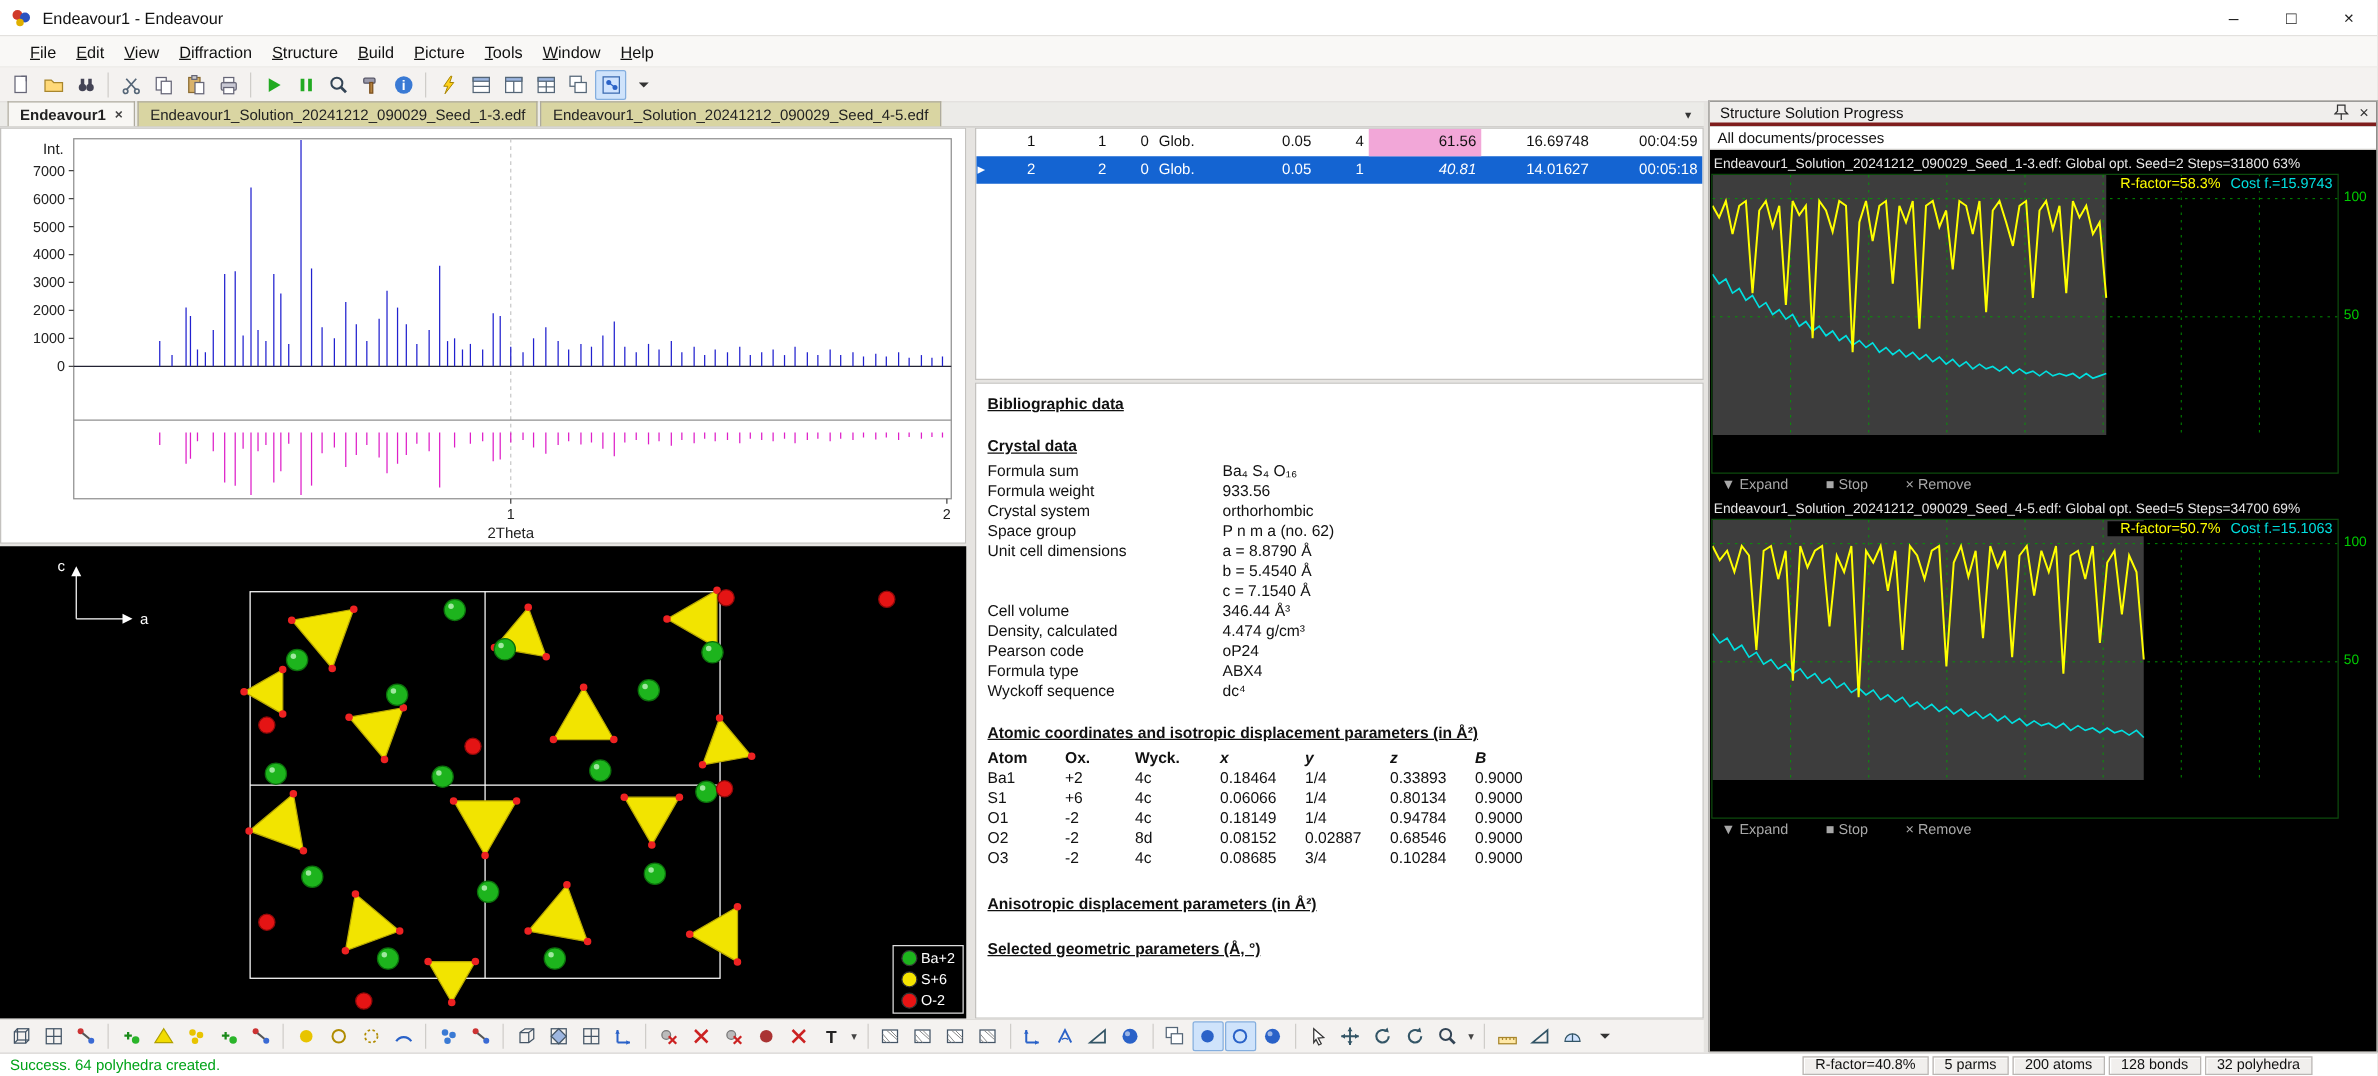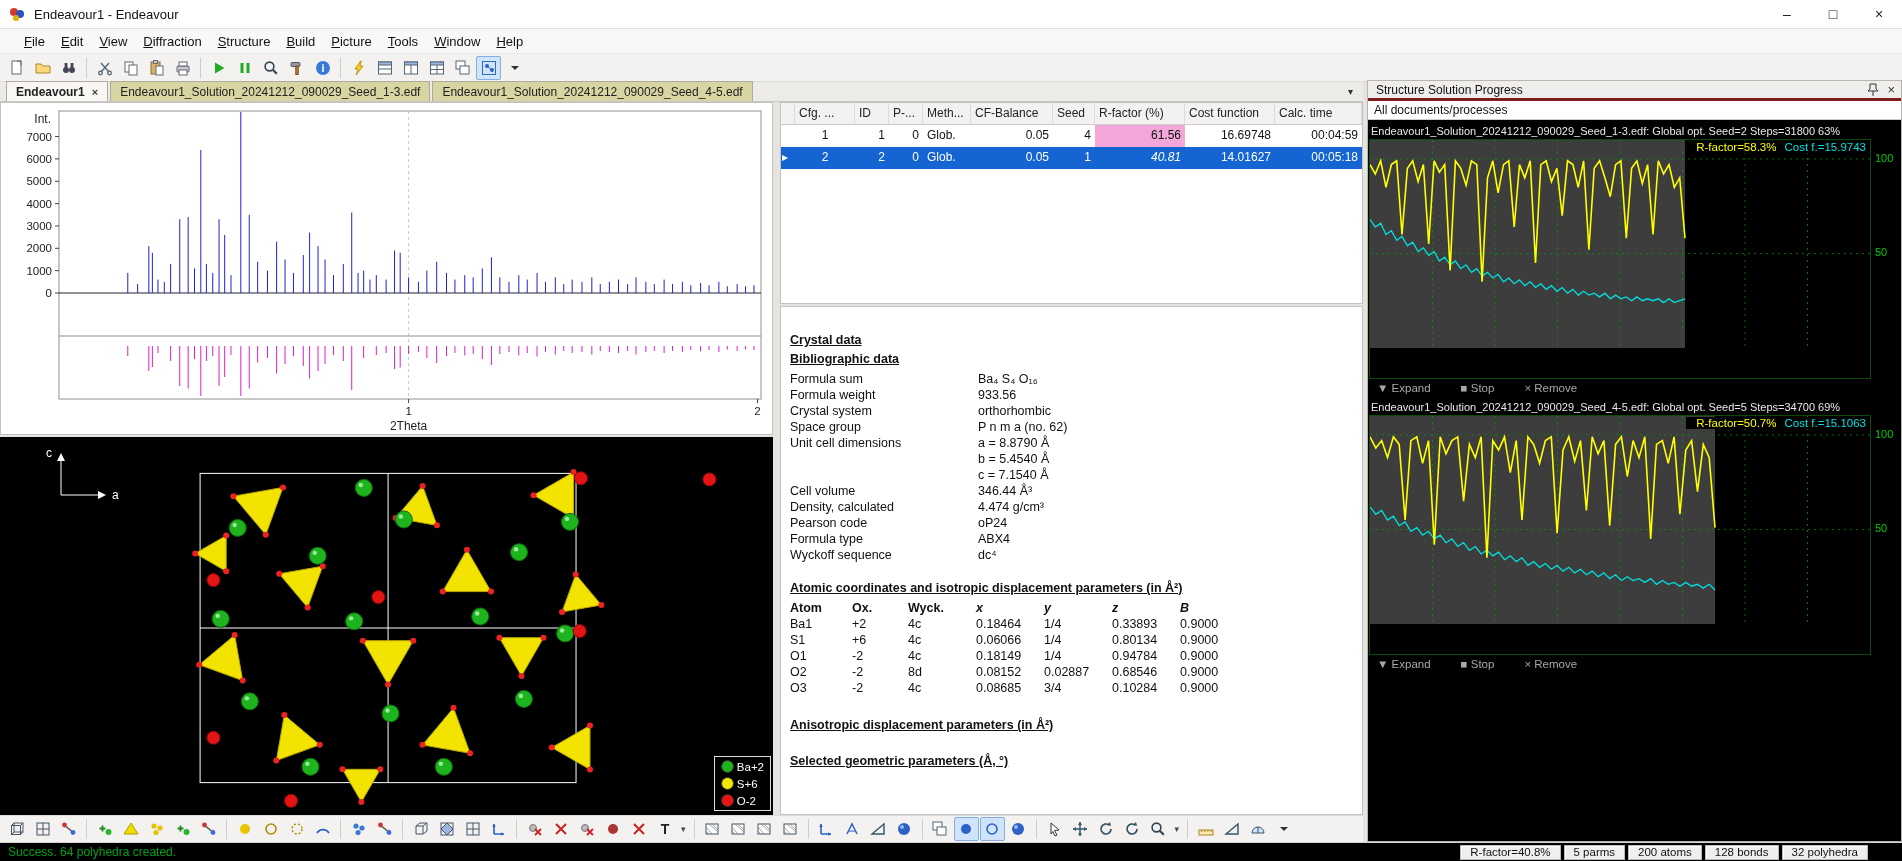--- a/index.html
+++ b/index.html
@@ -58,23 +58,23 @@
 .plab{position:absolute;top:1px;right:2px;font-size:11.5px;background:#000;padding:0 2px;white-space:nowrap}
 .plab span{margin-left:8px}
 .ylb{color:#ffff00}.clb{color:#00e0e0}
 .pax{position:relative;width:30px;color:#00cc00;font-size:11px;flex:none}
 .axv{position:absolute;left:4px}
 .pbtns{height:17px;display:flex;align-items:center;gap:30px;padding-left:8px;color:#a8a8a8;font-size:11.5px}
 .legend{position:absolute;right:2px;bottom:4px;background:#000;border:1px solid #ddd;padding:1px 2px}
 .lrow{display:flex;align-items:center;gap:3px;padding:2px 4px;color:#fff;font-size:11.5px}
 .lswatch{width:13px;height:13px;border-radius:50%;border:1px solid #333;flex:none}
 .bottombar{position:absolute;left:0;top:815px;width:1363px;height:27px;background:#f4f2f0;border-top:1px solid #dedcd9;display:flex;align-items:center;padding-left:4px;gap:1px}
-.statusbar{position:absolute;left:0;top:842px;width:1902px;height:19px;background:#000000;border-top:1px solid #d6d4d1;display:flex;align-items:center;font-size:12px;padding:0 6px}
+.statusbar{position:absolute;left:0;top:842px;width:1902px;height:19px;background:#ffffff;border-top:1px solid #d6d4d1;display:flex;align-items:center;font-size:12px;padding:0 6px}
 .smsg{color:#00a318;padding-left:2px;white-space:nowrap}
-.scells{margin-left:auto;display:flex;gap:3px;margin-right:28px}
+.scells{margin-left:auto;display:flex;gap:3px;margin-right:46px}
 .scell{border:1px solid #bab7b4;background:#f1efed;padding:0 9px;height:15px;line-height:13px;font-size:11.5px;box-shadow:inset 1px 1px 0 #fff;white-space:nowrap}
 </style>
 </head>
 <body>
 
 <div class="titlebar">
   <span class="appicon">
       <svg width="18" height="18" viewBox="0 0 18 18">
         <circle cx="6" cy="7" r="4" fill="#d03a2a"></circle>
         <circle cx="12" cy="9" r="4" fill="#2a52c0"></circle>
@@ -532,32 +532,20 @@
         <span class="llabel">S+6</span>
       </div>
       <div class="lrow">
         <span class="lswatch" style="background: rgb(232, 20, 20);"></span>
         <span class="llabel">O-2</span>
       </div>
     </div>
 </div>
 
 <div class="pane respane" id="rtable">
-    <div class="rhdr">
-      <span class="rcell" style="width: 14px;"></span>
-      <span class="rcell al-l" style="width: 60px;">Cfg. ...</span>
-      <span class="rcell al-l" style="width: 34px;">ID</span>
-      <span class="rcell al-l" style="width: 34px;">P-...</span>
-      <span class="rcell al-l" style="width: 48px;">Meth...</span>
-      <span class="rcell al-l" style="width: 82px;">CF-Balance</span>
-      <span class="rcell al-l" style="width: 42px;">Seed</span>
-      <span class="rcell al-l" style="width: 90px;">R-factor (%)</span>
-      <span class="rcell al-l" style="width: 90px;">Cost function</span>
-      <span class="rcell al-l" style="width: 87px;">Calc. time</span>
-    </div>
     <div class="rrow">
       <span class="rcell gut" style="width: 14px;"></span>
       <span class="rcell al-c" style="width: 60px;">1</span>
       <span class="rcell al-r" style="width: 34px;">1</span>
       <span class="rcell al-r" style="width: 34px;">0</span>
       <span class="rcell al-l" style="width: 48px;">Glob.</span>
       <span class="rcell al-r" style="width: 82px;">0.05</span>
       <span class="rcell al-r" style="width: 42px;">4</span>
       <span class="rcell al-r pink" style="width: 90px;">61.56</span>
       <span class="rcell al-r" style="width: 90px;">16.69748</span>
@@ -571,22 +559,22 @@
       <span class="rcell al-l" style="width: 48px;">Glob.</span>
       <span class="rcell al-r" style="width: 82px;">0.05</span>
       <span class="rcell al-r" style="width: 42px;">1</span>
       <span class="rcell al-r" style="width: 90px; font-style: italic;">40.81</span>
       <span class="rcell al-r" style="width: 90px;">14.01627</span>
       <span class="rcell al-r" style="width: 87px;">00:05:18</span>
     </div>
   </div>
 
 <div class="pane bibpane">
+  <div class="bsec">Bibliographic data</div>
   <div class="bsec crys">Crystal data</div>
-  <div class="bsec">Bibliographic data</div>
   <div id="bfields">
       <div class="bfield">
         <span class="blabel">Formula sum</span>
         <span class="bvals">
           <div class="bval">Ba₄ S₄ O₁₆</div>
         </span>
       </div>
       <div class="bfield">
         <span class="blabel">Formula weight</span>
         <span class="bvals">

